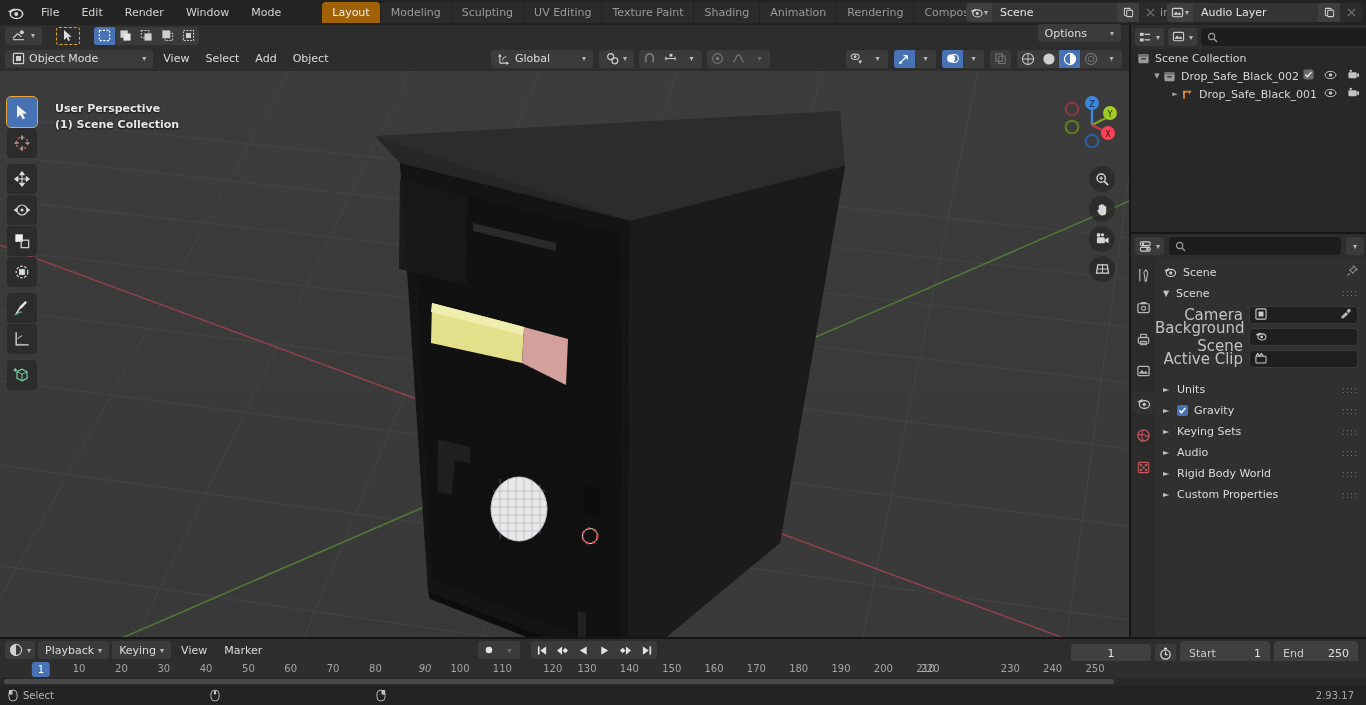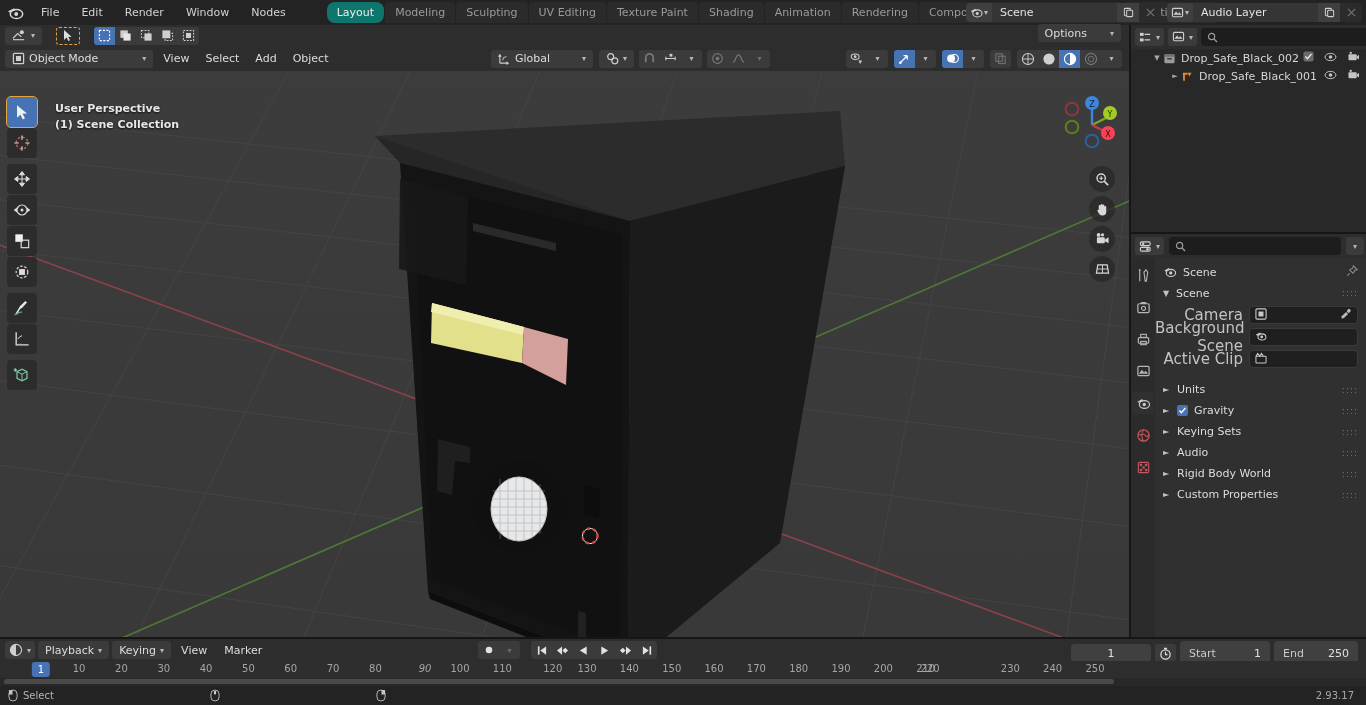--- a/index.html
+++ b/index.html
@@ -21,21 +21,21 @@
   .menu-item{
     height:18px; padding:0 11px; display:flex; align-items:center;
     color:#d2d2d2; font-size:11px; border-radius:3px; cursor:default;
   }
   .wsp-tabs{ display:flex; align-items:center; margin-left:30px; gap:1px; }
   .wsp{
     height:21px; padding:0 10px; display:flex; align-items:center;
     font-size:11px; color:#9a9a9a; background:#2b2b2b;
     border-radius:4px 4px 0 0; cursor:default;
   }
-  .wsp.active{ background:#0f766e; color:#ececec;border-radius:8px; }
+  .wsp.active{ background:#a16207; color:#ececec; }
   .wsp-plus{
     height:21px; width:22px; display:flex; align-items:center; justify-content:center;
     background:#2b2b2b; color:#9a9a9a; border-radius:4px 4px 0 0; font-size:13px;
   }
   .topbar-right{ position:absolute; right:4px; top:3px; display:flex; gap:6px; align-items:center; }
   .datablock{
     display:flex; align-items:center; height:19px; background:#282828; border-radius:4px; overflow:hidden;
   }
   .db-icon{ width:26px; height:19px; background:#3f3f3f; display:flex; align-items:center; justify-content:center; gap:1px;}
   .db-name{ background:#353535; height:19px; min-width:125px; display:flex; align-items:center; padding:0 8px; font-size:11px; color:#e2e2e2;}
@@ -160,21 +160,21 @@
         <ellipse cx="9.5" cy="9" rx="6.2" ry="4.6" fill="none" stroke="#d6d6d6" stroke-width="1.5"></ellipse>
         <circle cx="9.2" cy="9" r="2" fill="#d6d6d6"></circle>
         <path d="M1 6.3 L7.2 3.2 L8.4 5.2 L2.6 7.6 Z" fill="#d6d6d6"></path>
       </svg>
     </div>
     <div id="menus" style="display:flex;">
         <div class="menu-item">File</div>
         <div class="menu-item">Edit</div>
         <div class="menu-item">Render</div>
         <div class="menu-item">Window</div>
-        <div class="menu-item">Nodes</div>
+        <div class="menu-item">Mode</div>
       </div>
     <div class="wsp-tabs" id="wsptabs">
         <div class="wsp active">Layout</div>
         <div class="wsp">Modeling</div>
         <div class="wsp">Sculpting</div>
         <div class="wsp">UV Editing</div>
         <div class="wsp">Texture Paint</div>
         <div class="wsp">Shading</div>
         <div class="wsp">Animation</div>
         <div class="wsp">Rendering</div>
@@ -636,20 +636,30 @@
       <div class="sbox">
         <svg width="11" height="11" viewBox="0 0 12 12">
             <circle cx="5" cy="5" r="3.4" fill="none" stroke="#9a9a9a" stroke-width="1.3"></circle>
             <path d="M7.6 7.6 L11 11" stroke="#9a9a9a" stroke-width="1.5"></path>
           </svg>
         <input style="color-scheme: unset; forced-color-adjust: unset; mask: unset; math-depth: unset; position: unset; position-anchor: unset; text-size-adjust: unset; appearance: unset; color: rgb(221, 221, 221); font-family: &quot;DejaVu Sans&quot;, sans-serif; font-feature-settings: unset; font-kerning: unset; font-optical-sizing: unset; font-palette: unset; font-size: 11px; font-size-adjust: unset; font-stretch: unset; font-style: unset; font-synthesis: unset; font-variant: unset; font-variation-settings: unset; font-weight: unset; position-area: unset; text-orientation: unset; text-rendering: unset; text-spacing-trim: unset; -webkit-font-smoothing: unset; -webkit-locale: unset; -webkit-text-orientation: unset; -webkit-writing-mode: unset; writing-mode: unset; zoom: unset; accent-color: unset; place-content: unset; place-items: unset; place-self: unset; alignment-baseline: unset; anchor-name: unset; anchor-scope: unset; animation-composition: unset; animation: unset; app-region: unset; aspect-ratio: unset; backdrop-filter: unset; backface-visibility: unset; background: unset; background-blend-mode: unset; baseline-shift: unset; baseline-source: unset; block-size: unset; border-block: unset; border: unset; border-radius: unset; border-collapse: unset; border-end-end-radius: unset; border-end-start-radius: unset; border-inline: unset; border-start-end-radius: unset; border-start-start-radius: unset; inset: unset; box-decoration-break: unset; box-shadow: unset; box-sizing: unset; break-after: unset; break-before: unset; break-inside: unset; buffered-rendering: unset; caption-side: unset; caret-animation: unset; caret-color: unset; clear: unset; clip: unset; clip-path: unset; clip-rule: unset; color-interpolation: unset; color-interpolation-filters: unset; color-rendering: unset; columns: unset; column-fill: unset; gap: unset; column-rule: unset; column-span: unset; contain: unset; contain-intrinsic-block-size: unset; contain-intrinsic-size: unset; contain-intrinsic-inline-size: unset; container: unset; content: unset; content-visibility: unset; corner-shape: unset; corner-block-end-shape: unset; corner-block-start-shape: unset; counter-increment: unset; counter-reset: unset; counter-set: unset; cursor: unset; cx: unset; cy: unset; d: unset; display: unset; dominant-baseline: unset; dynamic-range-limit: unset; empty-cells: unset; field-sizing: unset; fill: unset; fill-opacity: unset; fill-rule: unset; filter: unset; flex: 1 1 0%; flex-flow: unset; float: unset; flood-color: unset; flood-opacity: unset; grid: unset; grid-area: unset; height: unset; hyphenate-character: unset; hyphenate-limit-chars: unset; hyphens: unset; image-orientation: unset; image-rendering: unset; initial-letter: unset; inline-size: unset; inset-block: unset; inset-inline: unset; interpolate-size: unset; isolation: unset; letter-spacing: unset; lighting-color: unset; line-break: unset; line-height: unset; list-style: unset; margin-block: unset; margin: unset; margin-inline: unset; marker: unset; mask-type: unset; math-shift: unset; math-style: unset; max-block-size: unset; max-height: unset; max-inline-size: unset; max-width: unset; min-block-size: unset; min-height: unset; min-inline-size: unset; min-width: unset; mix-blend-mode: unset; object-fit: unset; object-position: unset; object-view-box: unset; offset: unset; opacity: unset; order: unset; orphans: unset; outline: unset; outline-offset: unset; overflow-anchor: unset; overflow-block: unset; overflow-clip-margin: unset; overflow-inline: unset; overflow-wrap: unset; overflow: unset; overlay: unset; overscroll-behavior-block: unset; overscroll-behavior-inline: unset; overscroll-behavior: unset; padding-block: unset; padding: unset; padding-inline: unset; page: unset; page-orientation: unset; paint-order: unset; perspective: unset; perspective-origin: unset; pointer-events: unset; position-try: unset; position-visibility: unset; print-color-adjust: unset; quotes: unset; r: unset; reading-flow: unset; reading-order: unset; resize: unset; rotate: unset; ruby-align: unset; ruby-position: unset; rx: unset; ry: unset; scale: unset; scroll-behavior: unset; scroll-initial-target: unset; scroll-margin-block: unset; scroll-margin: unset; scroll-margin-inline: unset; scroll-marker-group: unset; scroll-padding-block: unset; scroll-padding: unset; scroll-padding-inline: unset; scroll-snap-align: unset; scroll-snap-stop: unset; scroll-snap-type: unset; scroll-target-group: unset; scroll-timeline: unset; scrollbar-color: unset; scrollbar-gutter: unset; scrollbar-width: unset; shape-image-threshold: unset; shape-margin: unset; shape-outside: unset; shape-rendering: unset; size: unset; speak: unset; stop-color: unset; stop-opacity: unset; stroke: unset; stroke-dasharray: unset; stroke-dashoffset: unset; stroke-linecap: unset; stroke-linejoin: unset; stroke-miterlimit: unset; stroke-opacity: unset; stroke-width: unset; tab-size: unset; table-layout: unset; text-align: unset; text-align-last: unset; text-anchor: unset; text-autospace: unset; text-box: unset; text-combine-upright: unset; text-decoration: unset; text-decoration-skip-ink: unset; text-emphasis: unset; text-emphasis-position: unset; text-indent: unset; text-overflow: unset; text-shadow: unset; text-transform: unset; text-underline-offset: unset; text-underline-position: unset; text-wrap: unset; timeline-scope: unset; touch-action: unset; transform: unset; transform-box: unset; transform-origin: unset; transform-style: unset; transition: unset; translate: unset; user-select: unset; vector-effect: unset; vertical-align: unset; view-timeline: unset; view-transition-class: unset; view-transition-group: unset; view-transition-name: unset; visibility: unset; border-spacing: unset; -webkit-box-align: unset; -webkit-box-decoration-break: unset; -webkit-box-direction: unset; -webkit-box-flex: unset; -webkit-box-ordinal-group: unset; -webkit-box-orient: unset; -webkit-box-pack: unset; -webkit-box-reflect: unset; -webkit-line-break: unset; -webkit-line-clamp: unset; -webkit-mask-box-image: unset; -webkit-rtl-ordering: unset; -webkit-ruby-position: unset; -webkit-tap-highlight-color: unset; -webkit-text-combine: unset; -webkit-text-decorations-in-effect: unset; -webkit-text-fill-color: unset; -webkit-text-security: unset; -webkit-text-stroke: unset; -webkit-user-drag: unset; white-space-collapse: unset; widows: unset; width: unset; will-change: unset; word-break: unset; word-spacing: unset; x: unset; y: unset; z-index: unset;" placeholder="">
       </div>
 
     </div>
     <div id="outrows">
+        <div class="out-row">
+          <span style="display:flex;align-items:center;margin-right:5px">
+            <svg width="13" height="13" viewBox="0 0 14 14">
+              <rect x="1.5" y="2.5" width="11" height="9.5" rx="1.2" fill="#9a9a9a"></rect>
+              <rect x="1.5" y="2.5" width="11" height="2.6" rx="1.2" fill="#6f6f6f"></rect>
+              <rect x="4.5" y="6.5" width="5" height="1.6" fill="#3a3a3a"></rect>
+            </svg>
+          </span>
+          <span>Scene Collection</span>
+        </div>
         <div class="out-row indent1">
           <span class="disc">▼</span>
           <span style="display:flex;align-items:center;margin-right:5px">
             <svg width="13" height="13" viewBox="0 0 14 14">
               <rect x="1.5" y="2.5" width="11" height="9.5" rx="1.2" fill="#9a9a9a"></rect>
               <rect x="1.5" y="2.5" width="11" height="2.6" rx="1.2" fill="#6f6f6f"></rect>
               <rect x="4.5" y="6.5" width="5" height="1.6" fill="#3a3a3a"></rect>
             </svg>
           </span>
           <span>Drop_Safe_Black_002</span>

